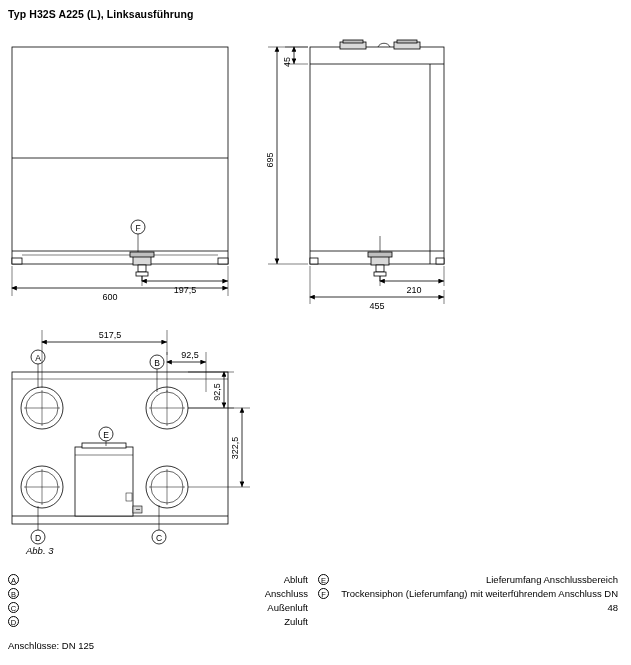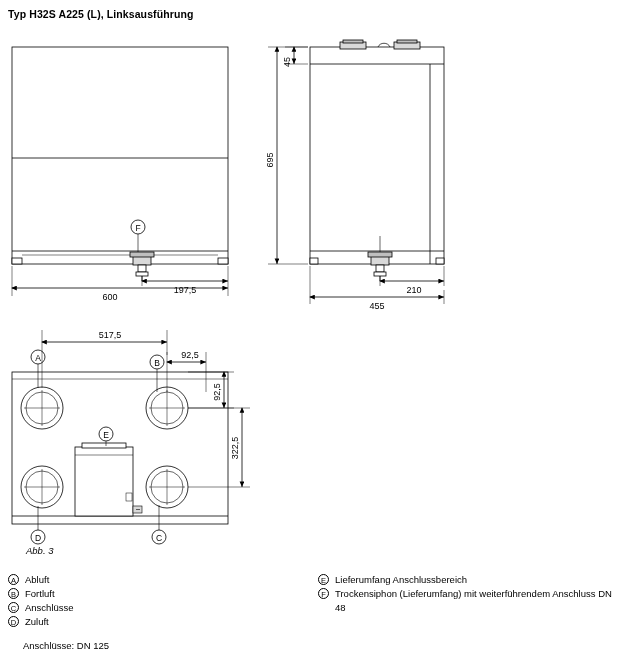--- a/index.html
+++ b/index.html
@@ -67,26 +67,25 @@
     width: 11px; height: 11px;
     border: 1px solid #000;
     border-radius: 50%;
     font-size: 7.5px;
     line-height: 11px;
     text-align: center;
     margin-right: 6px;
     margin-top: 1px;
     box-sizing: border-box;
   }
-  .legend-text { flex: 1 1 auto; }
+  .legend-text { flex: 1 1 auto; text-align: right; }
   .footnote {
     position: absolute;
     left: 8px; top: 640px;
     font-size: 9.5px;
-    margin-left: 15px;
   }
 </style>
 </head>
 <body>
 
 <div class="page">
 
   <div class="title">Typ H32S A225 (L), Linksausführung</div>
 
   <svg class="drawing" viewBox="0 0 631 665" xmlns="http://www.w3.org/2000/svg">
@@ -288,25 +287,25 @@
 
   <div class="abb">Abb. 3</div>
 
   <div class="legend legend-left">
     <div class="legend-row">
       <div class="circ">A</div>
       <div class="legend-text">Abluft</div>
     </div>
     <div class="legend-row">
       <div class="circ">B</div>
-      <div class="legend-text">Fortluft</div>
+      <div class="legend-text">Anschluss</div>
     </div>
     <div class="legend-row">
       <div class="circ">C</div>
-      <div class="legend-text">Anschlüsse</div>
+      <div class="legend-text">Außenluft</div>
     </div>
     <div class="legend-row">
       <div class="circ">D</div>
       <div class="legend-text">Zuluft</div>
     </div>
   </div>
 
   <div class="legend legend-right">
     <div class="legend-row">
       <div class="circ">E</div>

